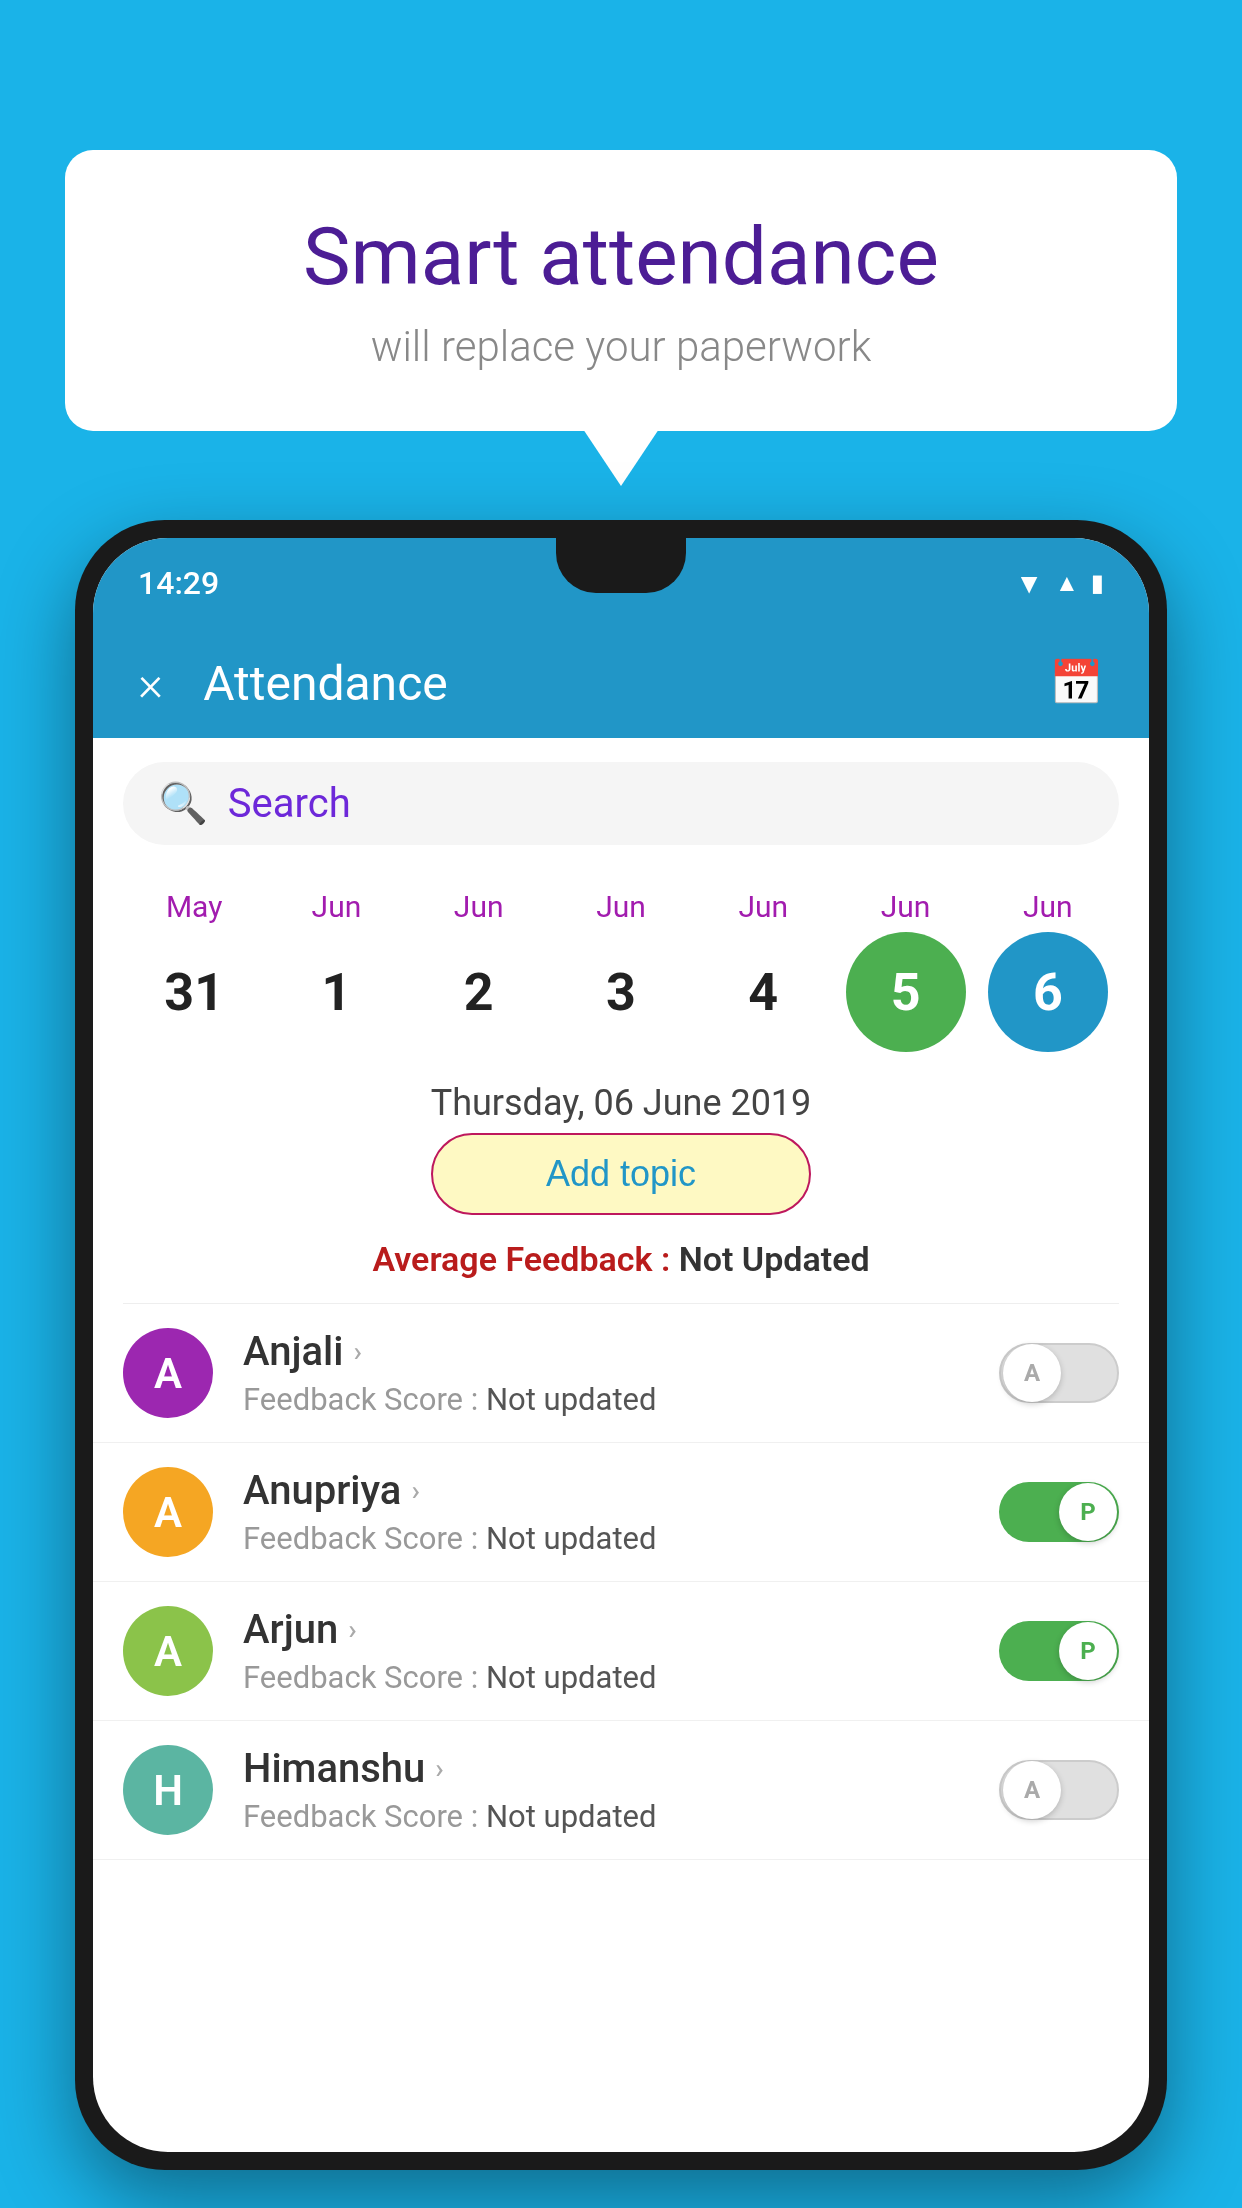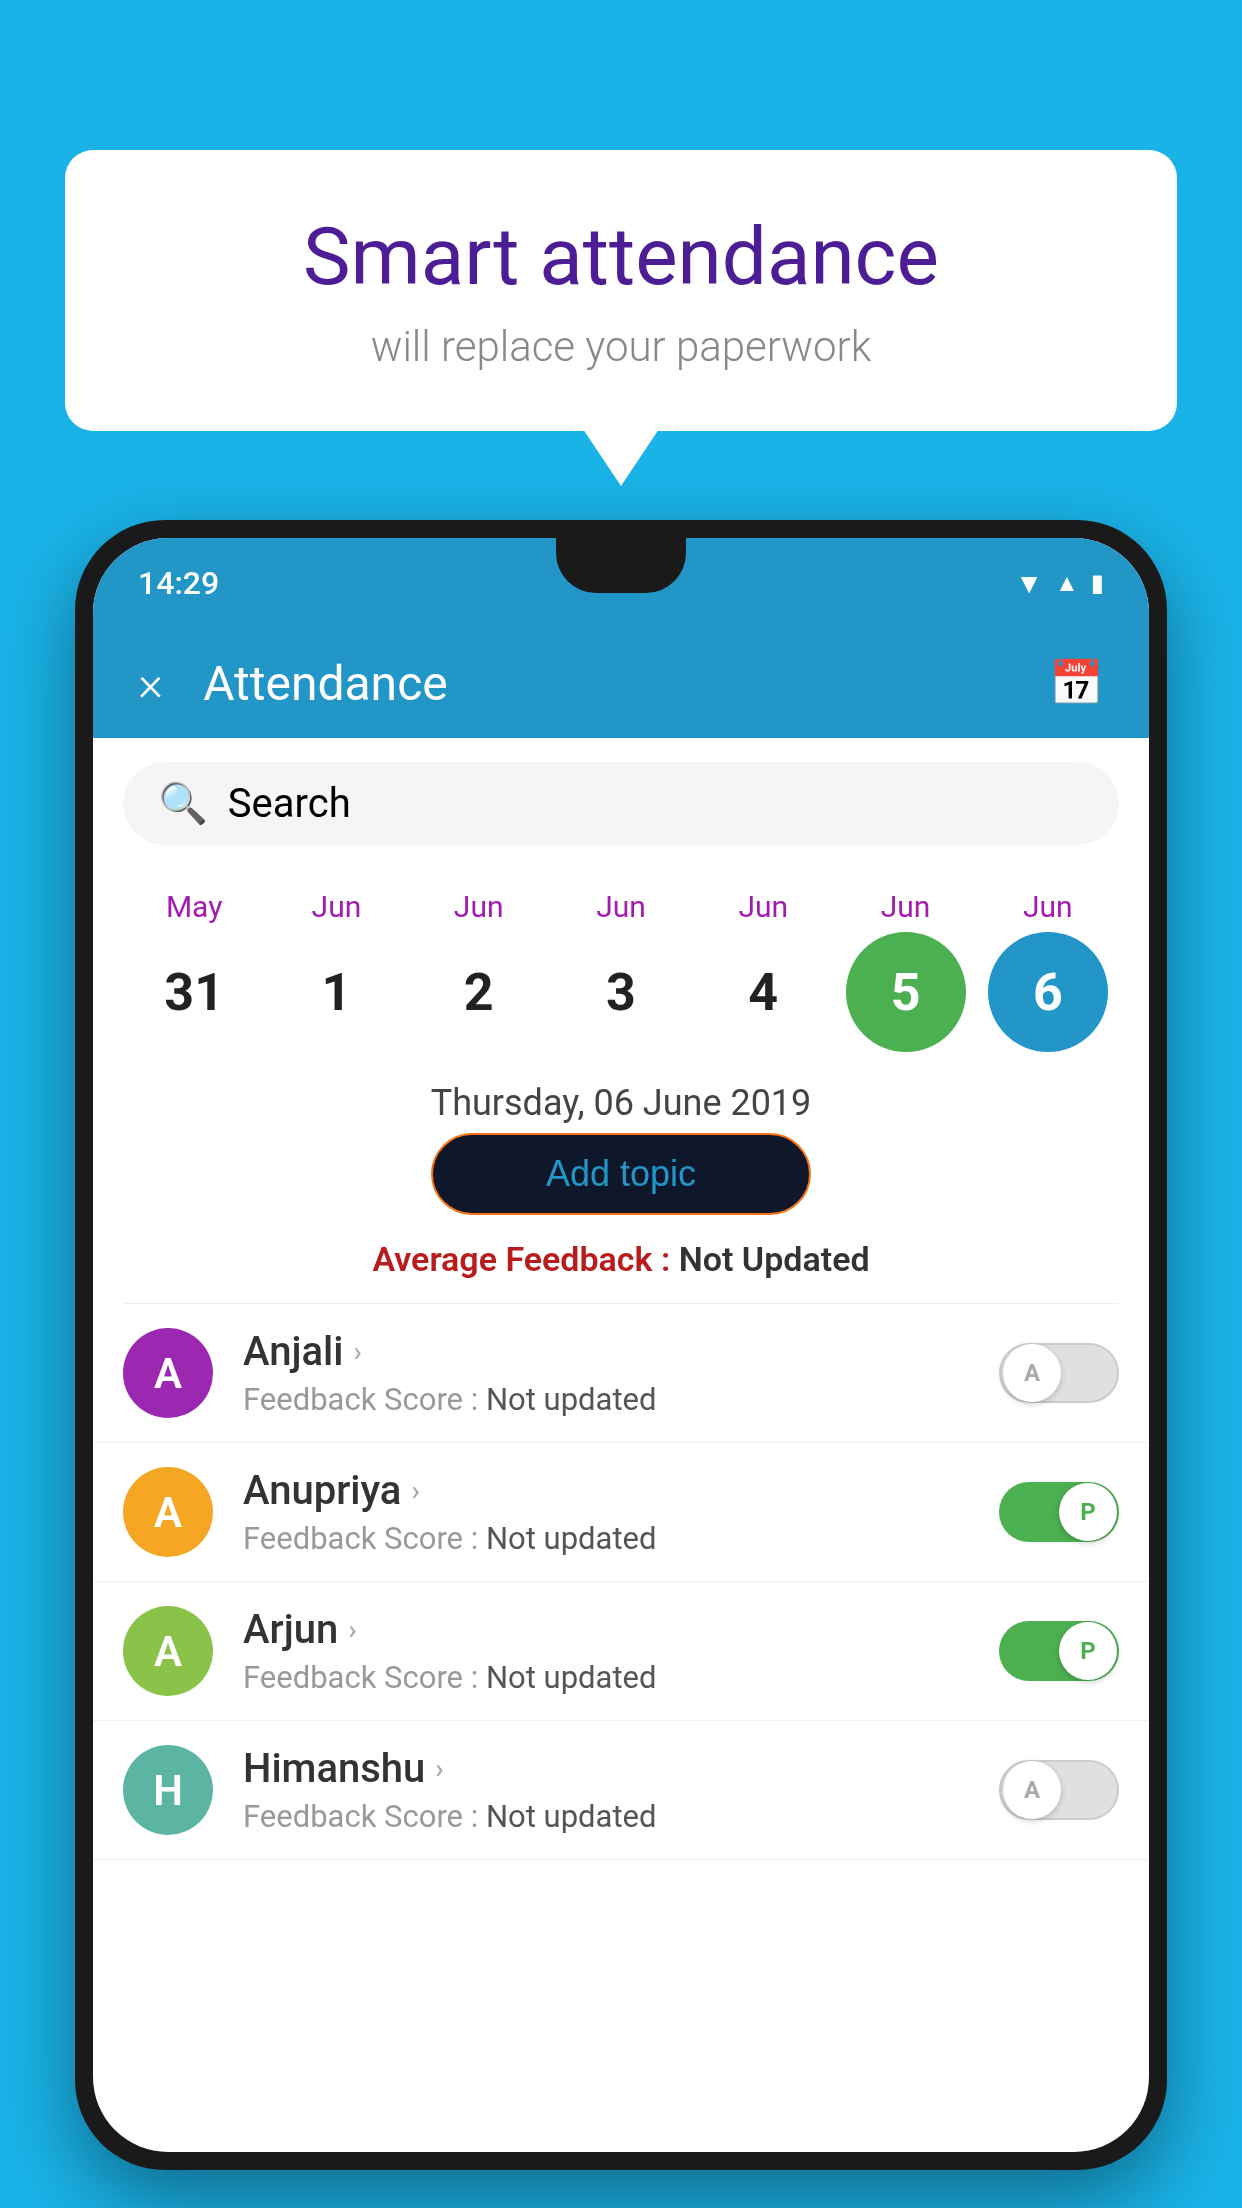--- a/index.html
+++ b/index.html
@@ -171,21 +171,21 @@
       gap: 20px;
     }
 
     .search-icon-wrap {
       color: #aaa;
       font-size: 40px;
     }
 
     .search-input-text {
       font-size: 40px;
-      color: #000000;
+      color: #6d28d9;
       text-align: right;
     }
 
     
     .calendar-row {
       padding: 20px 30px 10px;
     }
 
     .calendar-months {
       display: flex;
@@ -235,24 +235,24 @@
       text-align: center;
       font-size: 36px;
       color: #444;
       margin: 20px 0 9px;
     }
 
     
     .add-topic-btn {
       display: block;
       margin: 0 auto 24px;
-      border: 2px solid #f97316;
+      border: 2px solid #be185d;
       border-radius: 50px;
       padding: 18px 60px;
-      background: #0f172a;
+      background: #fef9c3;
       color: #2196c7;
       font-size: 36px;
       cursor: pointer;
       width: 380px;
       text-align: center;
     }
 
     
     .avg-feedback {
       text-align: center;

